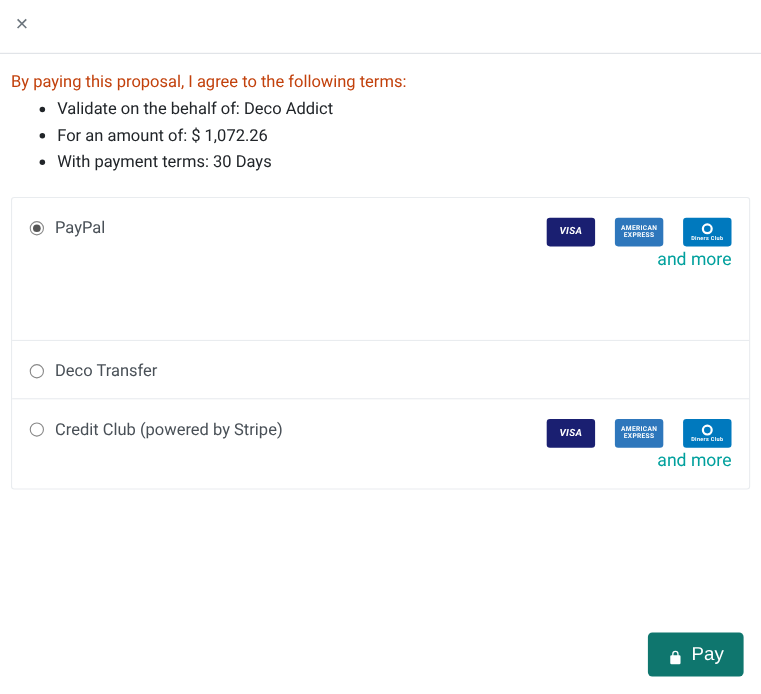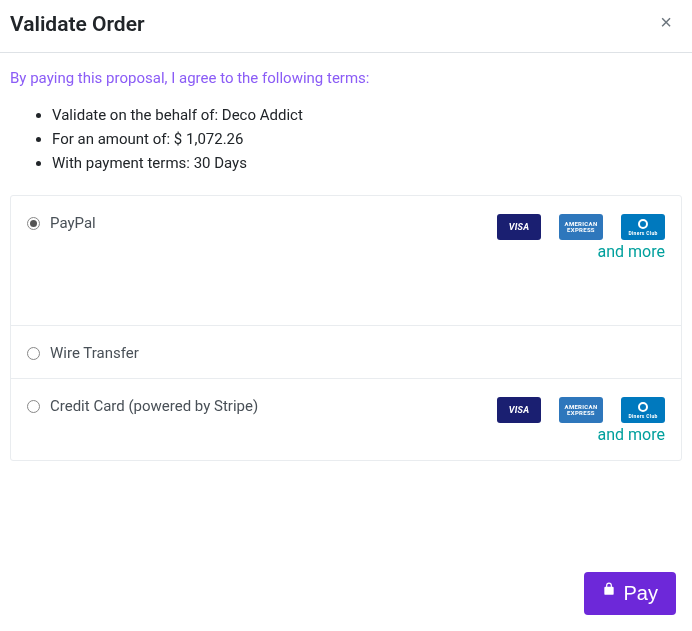--- a/index.html
+++ b/index.html
@@ -30,22 +30,22 @@
       border: none;
       cursor: pointer;
       line-height: 1;
       padding: 0 4px;
     }
     .modal-body {
       padding: 16px 10px 0 10px;
     }
     .intro-text {
       font-size: 15px;
-      color: #8b5cf6;
-      margin-bottom: 16px;
+      color: #c2410c;
+      margin-bottom: 4px;
     }
     .terms-list {
       list-style: disc;
       padding-left: 42px;
       margin-bottom: 20px;
     }
     .terms-list li {
       font-size: 15px;
       color: #212529;
       line-height: 1.6;
@@ -133,38 +133,37 @@
     }
     .card-badge.diners .dtxt { font-size: 5px; }
     .and-more {
       font-size: 16px;
       color: #00a09d;
     }
     .pay-btn {
       position: absolute;
       right: 16px;
       bottom: 16px;
-      background: #6d28d9;
+      background: #0f766e;
       color: #fff;
       border: none;
       border-radius: 4px;
       padding: 10px 18px;
-      font-size: 20px;
-      display: flex;
-      align-items: flex-start;
+      font-size: 17px;
+      display: flex;
+      align-items: flex-end;
       gap: 8px;
       cursor: pointer;
     }
     .lock-icon svg { display: block; }
   </style>
 </head>
 <body>
 
 <div class="modal-header">
-  <div class="modal-title">Validate Order</div>
   <button class="close-btn">
     <span>×</span>
   </button>
 </div>
 
 <div class="modal-body">
   <p class="intro-text">By paying this proposal, I agree to the following terms:</p>
 
   <ul class="terms-list">
     <li>
@@ -198,30 +197,30 @@
           </div>
           <span class="and-more">and more</span>
         </div>
       </div>
     </div>
 
     <div class="payment-option">
       <div class="option-row">
         <div class="option-left">
           <span class="radio"></span>
-          <span class="option-label">Wire Transfer</span>
+          <span class="option-label">Deco Transfer</span>
         </div>
       </div>
     </div>
 
     <div class="payment-option">
       <div class="option-row">
         <div class="option-left">
           <span class="radio"></span>
-          <span class="option-label">Credit Card (powered by Stripe)</span>
+          <span class="option-label">Credit Club (powered by Stripe)</span>
         </div>
         <div class="cards">
           <div class="card-icons">
             <span class="card-badge visa">VISA</span>
             <span class="card-badge amex">AMERICAN EXPRESS</span>
             <span class="card-badge diners">
                 <span class="circle"></span>
                 <span class="dtxt">Diners Club</span>
               </span>
           </div>

